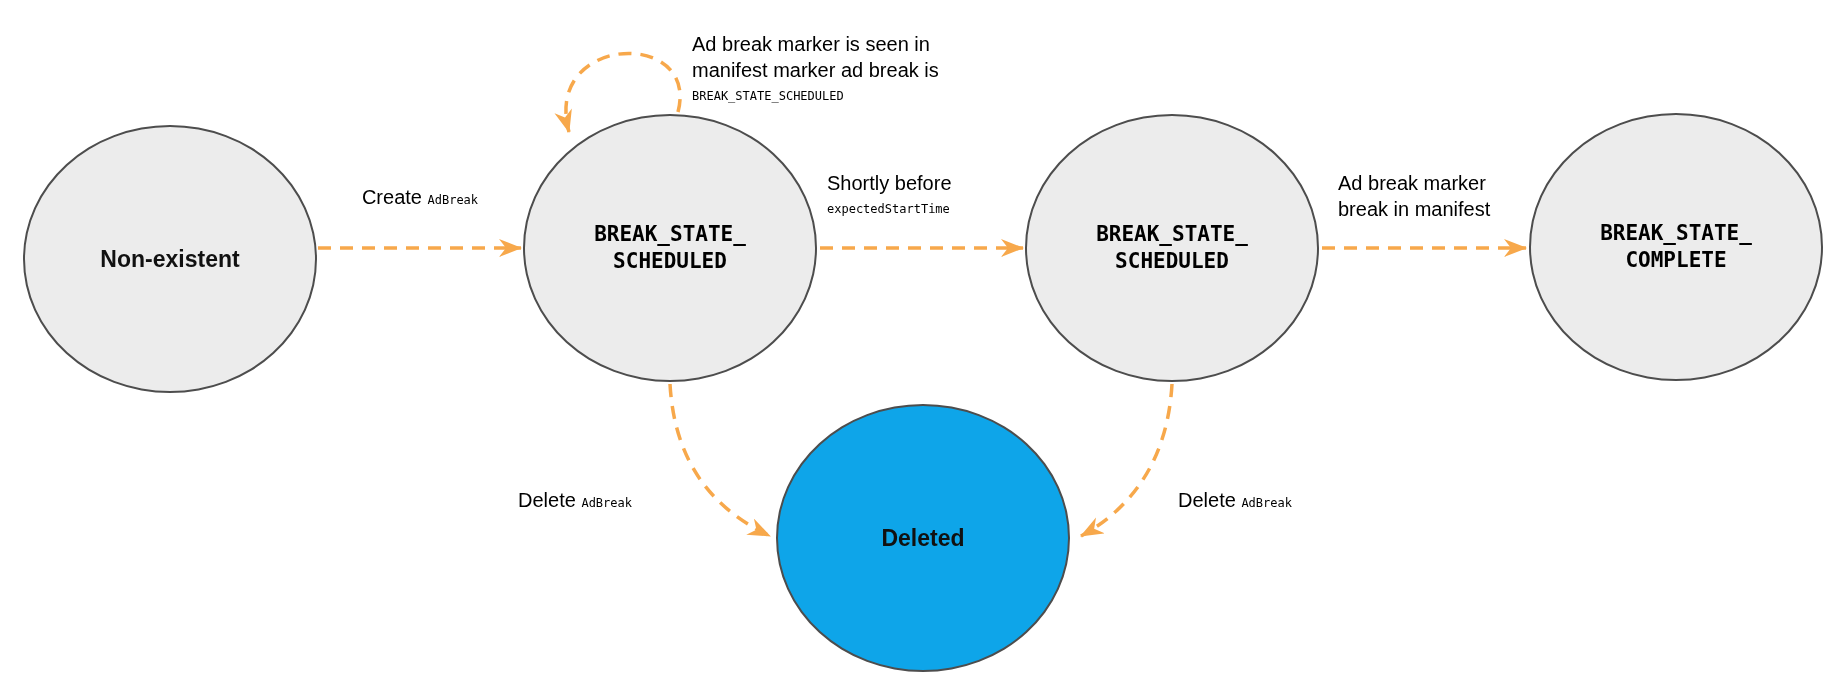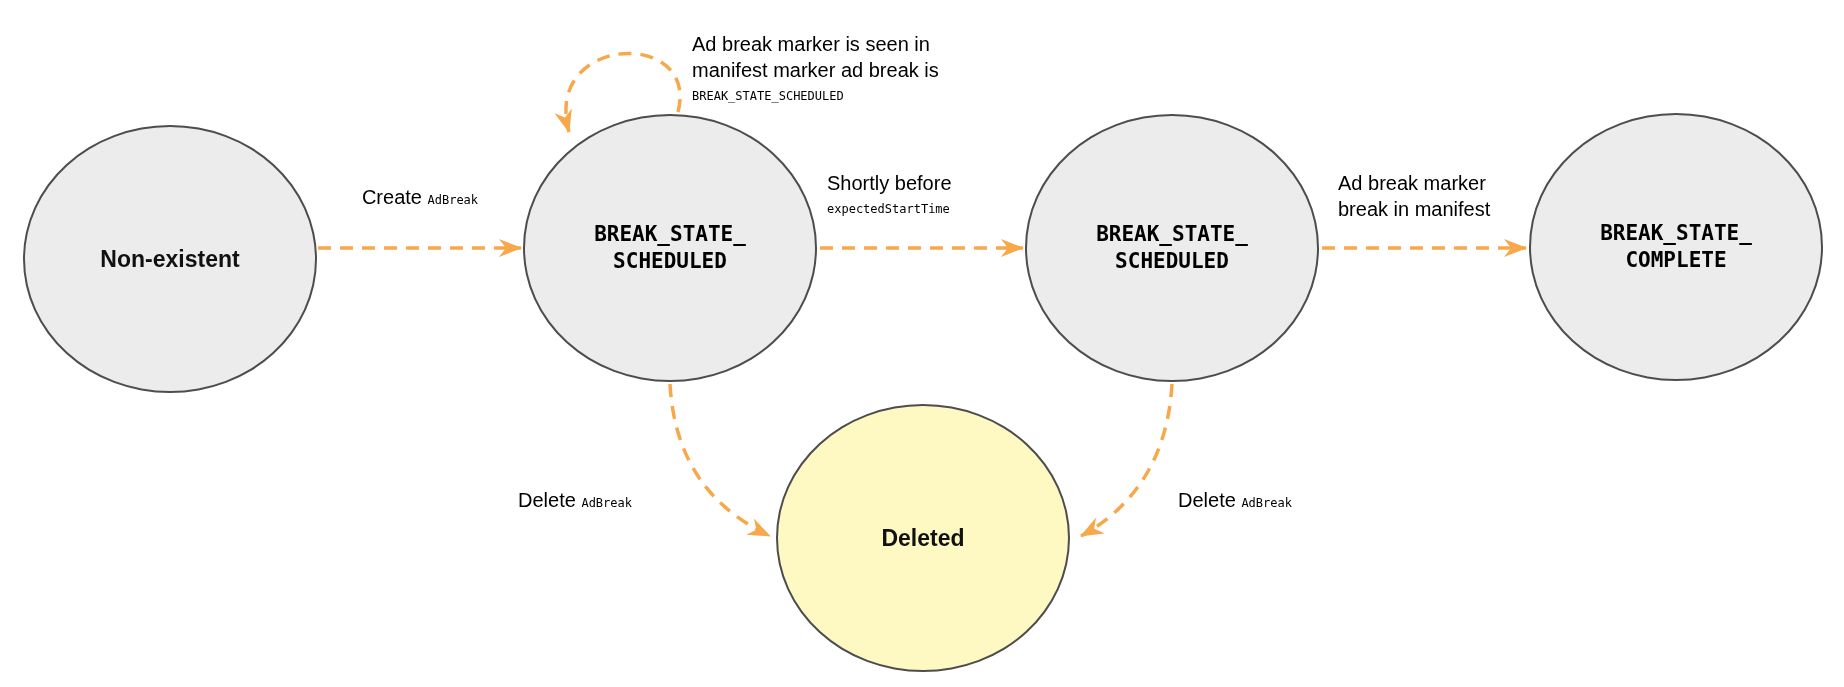--- a/index.html
+++ b/index.html
@@ -121,21 +121,21 @@
   <div class="state-node node-decisioned" style="background: rgb(236, 236, 236); border-color: rgb(77, 77, 77);">
     <span class="node-line-mono">BREAK_STATE_</span>
     <span class="node-line-mono">SCHEDULED</span>
   </div>
 
   <div class="state-node node-complete" style="background: rgb(236, 236, 236); border-color: rgb(77, 77, 77);">
     <span class="node-line-mono">BREAK_STATE_</span>
     <span class="node-line-mono">COMPLETE</span>
   </div>
 
-  <div class="state-node node-deleted" style="background: #fef9c3; border-color: rgb(77, 77, 77);">
+  <div class="state-node node-deleted" style="background: #0ea5e9; border-color: rgb(77, 77, 77);">
     <span class="node-line-sans">Deleted</span>
     <span class="node-line-sans"></span>
   </div>
 
   <div class="edge-label label-create"><span>Create</span> <span class="mono">AdBreak</span></div>
 
   <div class="edge-label label-selfloop">
     <div>Ad break marker is seen in</div>
     <div>manifest marker ad break is</div>
     <div class="mono">BREAK_STATE_SCHEDULED</div>

